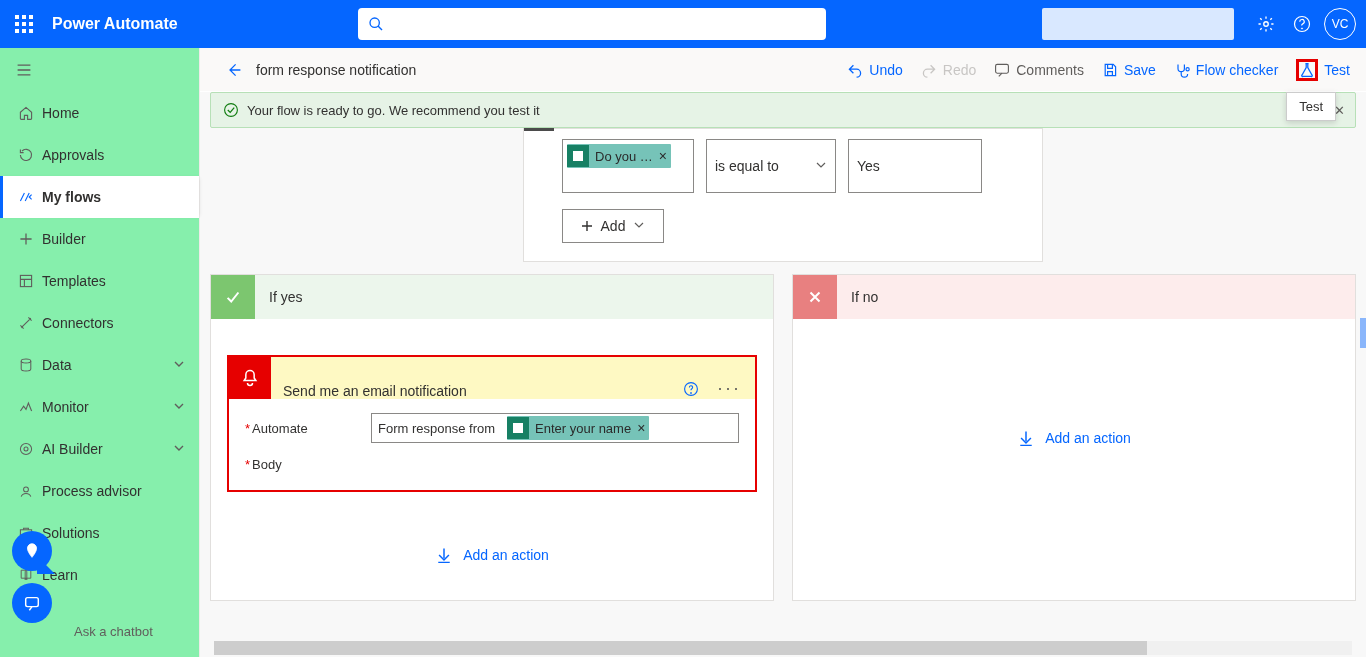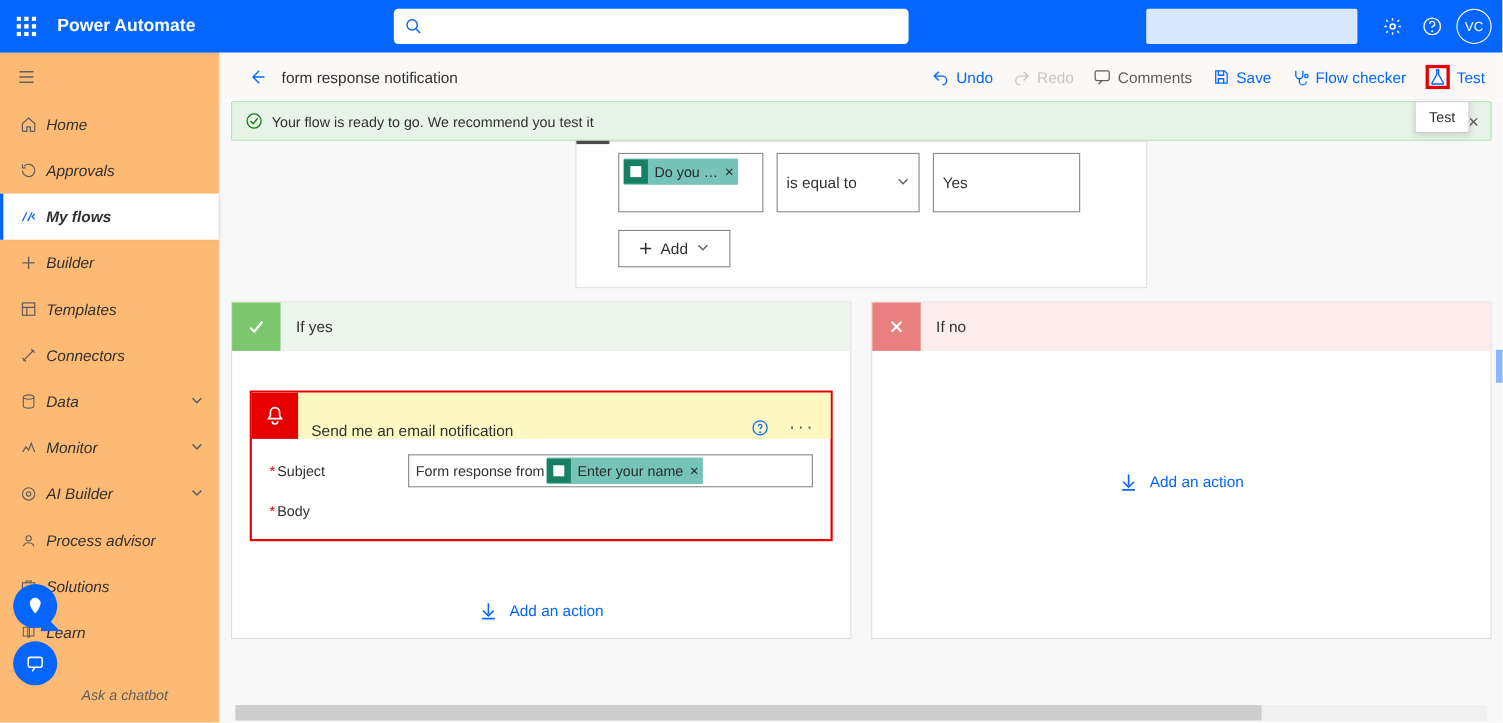--- a/index.html
+++ b/index.html
@@ -16,21 +16,21 @@
 .search-box input { border: none; outline: none; margin-left: 8px; font-size: 14px; width: 100%; color: #605e5c; }
 .env-box { width: 192px; height: 32px; background: rgba(255,255,255,.85); border-radius: 2px; margin-right: 14px; }
 .top-icon { width: 36px; height: 48px; display: flex; align-items: center; justify-content: center; cursor: pointer; }
 .top-icon svg { width: 18px; height: 18px; stroke: #fff; fill: none; }
 .avatar { width: 32px; height: 32px; border: 1px solid #fff; border-radius: 50%; display: flex; align-items: center; justify-content: center; font-size: 12px; margin-right: 10px; margin-left: 4px; }
 
 
 .shell { display: flex; height: calc(100% - 48px); }
 
 
-.sidebar { width: 200px; border-right: 1px solid #edebe9; background: #fdba74; display: flex; flex-direction: column; position: relative; font-style: italic; }
+.sidebar { width: 200px; border-right: 1px solid #edebe9; background: #86efac; display: flex; flex-direction: column; position: relative; }
 .hamburger { height: 44px; display: flex; align-items: center; padding-left: 16px; cursor: pointer; }
 .hamburger svg { width: 16px; height: 16px; stroke: #605e5c; }
 .nav-item { height: 42px; display: flex; align-items: center; padding: 0 14px 0 18px; cursor: pointer; color: #323130; }
 .nav-item.active { font-weight: 600; border-left: 3px solid #0566ff; padding-left: 15px; background: #fff; box-shadow: 2px 0 4px -2px rgba(0,0,0,.12); }
 .nav-item .ic { width: 24px; display: flex; align-items: center; }
 .nav-item .ic svg { width: 16px; height: 16px; stroke: #605e5c; fill: none; }
 .nav-item.active .ic svg { stroke: #0566ff; }
 .nav-item .chev { margin-left: auto; }
 .nav-item .chev svg { width: 12px; height: 12px; stroke: #605e5c; fill: none; }
 .chatbot-row { margin-top: auto; height: 52px; display: flex; align-items: center; padding-left: 74px; color: #605e5c; font-size: 13px; cursor: pointer; }
@@ -77,21 +77,21 @@
 .token { background: #76c3b8; color: #2b2b2b; font-size: 13px; height: 24px; border-radius: 1px; display: flex; align-items: center; padding-right: 4px; }
 .token .tic { width: 22px; height: 22px; background: #178064; margin-right: 6px; display:flex; align-items:center; justify-content:center; }
 .token .tic svg { width:12px; height:12px; fill:#fff; }
 .token .tx { max-width: 60px; overflow: hidden; white-space: nowrap; text-overflow: ellipsis; }
 .token .tclose { margin-left: 6px; font-size: 14px; cursor: pointer; color:#2b2b2b; }
 .add-btn { margin-top: 16px; border: 1px solid #8a8886; height: 34px; width: 102px; display: flex; align-items: center; justify-content: center; gap: 8px; cursor: pointer; }
 .add-btn svg { width: 12px; height: 12px; stroke: #323130; }
 
 
 .branches { display: flex; gap: 18px; margin: 12px 10px 0 10px; }
-.branch { border: 1px solid #e1dfdd; background: #fff; flex: 1; min-width: 0; display: flex; flex-direction: column; padding-bottom: 16px; }
+.branch { border: 1px solid #e1dfdd; background: #fff; flex: 1; min-width: 0; display: flex; flex-direction: column; padding-bottom: 36px; }
 .branch-header { height: 44px; display: flex; align-items: center; }
 .bh-yes { background: #ecf6ec; }
 .bh-no  { background: #fdecec; }
 .bh-icon { width: 44px; height: 44px; display: flex; align-items: center; justify-content: center; }
 .bh-icon.yes { background: #7cc66f; }
 .bh-icon.no  { background: #e88080; }
 .bh-icon svg { width: 18px; height: 18px; stroke: #fff; fill: none; stroke-width: 2.2; }
 .bh-label { margin-left: 14px; }
 
 
@@ -100,21 +100,21 @@
 .ac-icon { width: 42px; height: 42px; background: #e60000; display:flex; align-items:center; justify-content:center; }
 .ac-icon svg { width:20px; height:20px; stroke:#fff; fill:none; stroke-width:1.8; }
 .ac-title { margin-left: 12px; }
 .ac-ctrls { margin-left: auto; display: flex; align-items: center; gap: 18px; padding-right: 14px; }
 .ac-ctrls svg { width: 16px; height: 16px; stroke: #0566ff; fill:none; }
 .ac-ctrls .dots { color:#605e5c; font-size:18px; letter-spacing:2px; cursor:pointer; }
 .ac-body { padding: 14px 16px 18px 16px; }
 .fld { display: flex; align-items: center; margin-bottom: 14px; }
 .fld-label { width: 126px; font-size: 13px; color:#323130; }
 .fld-label .req { color:#e60000; margin-right:2px; }
-.fld-input { flex:1; border:1px solid #8a8886; min-height:30px; display:flex; align-items:center; padding:2px 6px; gap:2px; font-size:13px; }
+.fld-input { flex:1; border:1px solid #8a8886; min-height:30px; display:flex; align-items:center; padding:2px 6px; gap:12px; font-size:13px; }
 .fld-input .token .tx { max-width: 110px; }
 .add-action { display:flex; align-items:center; gap:10px; justify-content:center; margin-top:54px; color:#0566ff; cursor:pointer; }
 .add-action svg { width:18px; height:18px; stroke:#0566ff; fill:none; }
 .branch .add-action.solo { margin-top: 110px; }
 
 
 .hscroll { position:absolute; left:14px; right:14px; bottom:2px; height:14px; background:#f0f0f0; }
 .hscroll .thumb { position:absolute; left:0; top:0; height:100%; width:82%; background:#cdcdcd; }
 
 
@@ -425,21 +425,21 @@
                 <svg viewBox="0 0 20 20">
                     <circle cx="10" cy="10" r="8" stroke-width="1.4"></circle>
                     <path d="M8 8a2 2 0 1 1 3 1.7c-.6.4-1 .8-1 1.8" stroke-width="1.4"></path>
                     <circle cx="10" cy="15" r=".7" fill="#0566ff"></circle>
                   </svg>
                 <span class="dots">···</span>
               </span>
             </div>
             <div class="ac-body">
               <div class="fld">
-                <span class="fld-label"><span class="req">*</span><span>Subject</span></span>
+                <span class="fld-label"><span class="req">*</span><span>Automate</span></span>
                 <div class="fld-input">
                   <span>Form response from</span>
                   <span class="token">
                     <span class="tic">
                         <svg viewBox="0 0 12 12">
                           <rect x="1" y="1" width="10" height="10"></rect>
                         </svg>
                       </span>
                     <span class="tx">Enter your name</span>
                     <span class="tclose">×</span>

